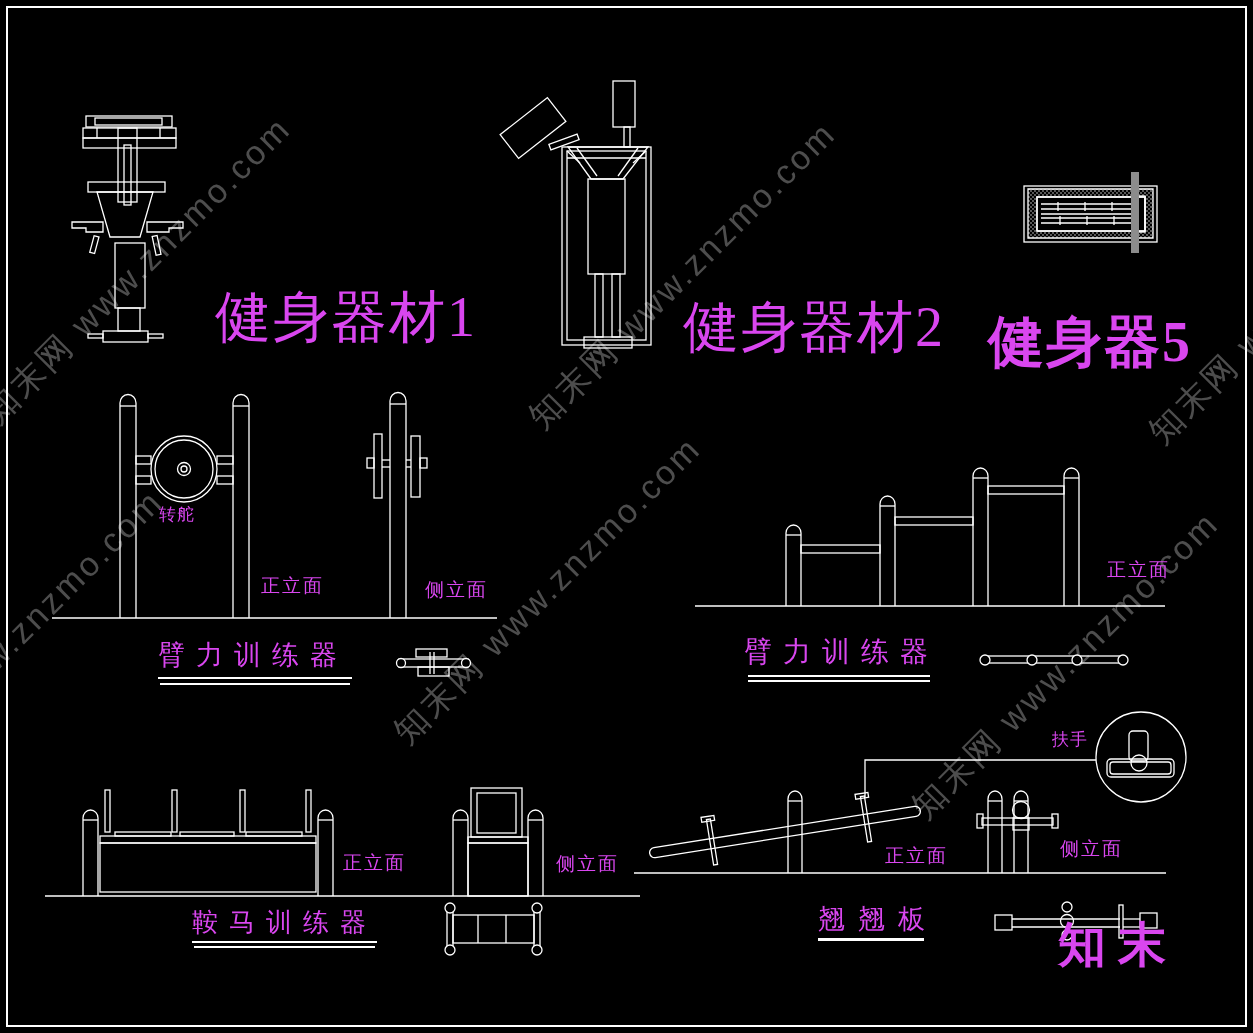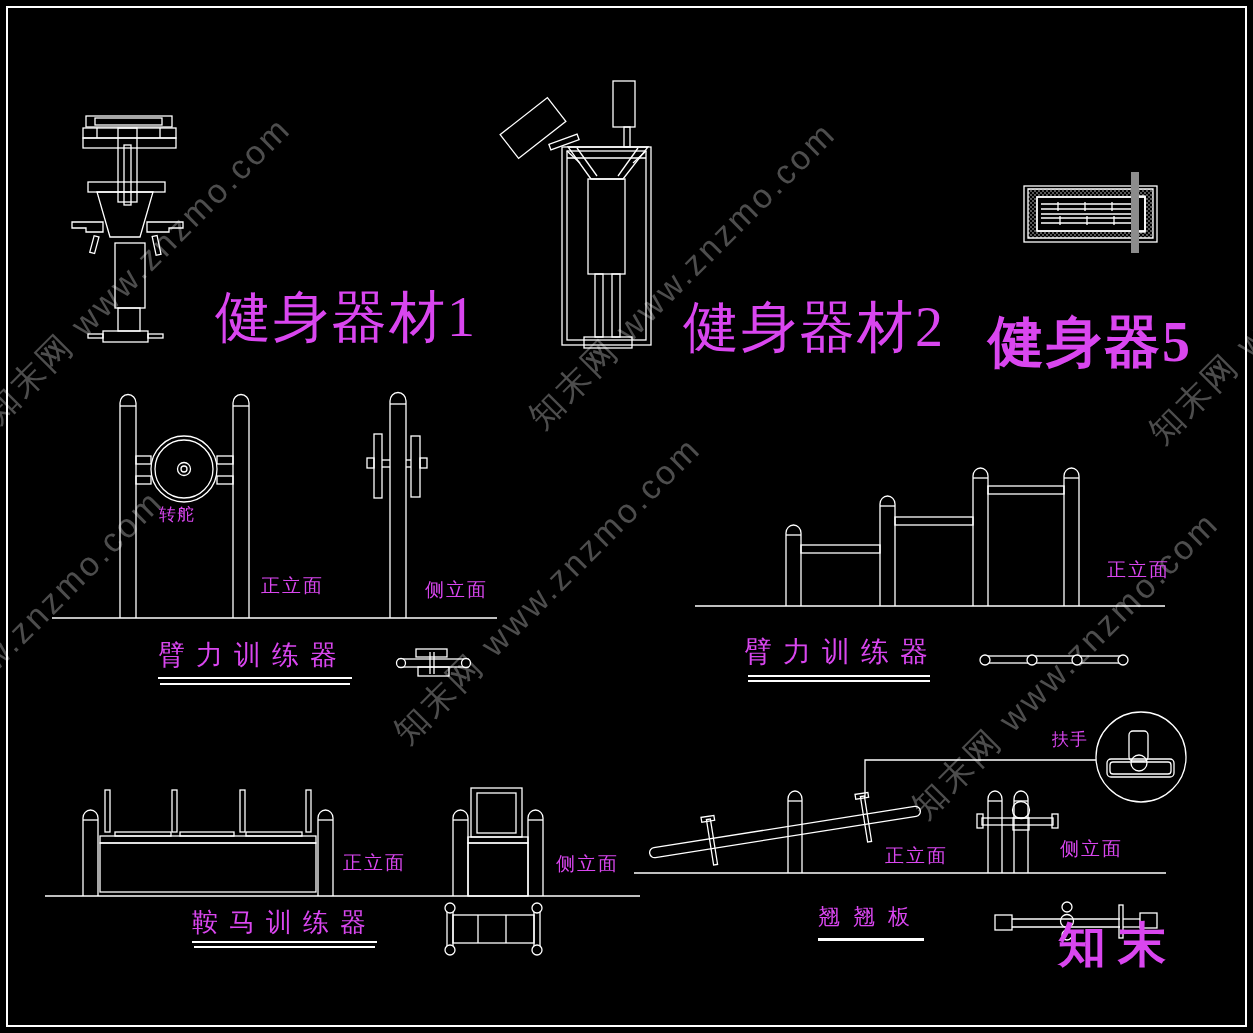--- a/index.html
+++ b/index.html
@@ -281,19 +281,19 @@
 
   <div class="label small-label" style="left:343px; top:853px;">正立面</div>
   <div class="label small-label" style="left:556px; top:854px;">侧立面</div>
   <div class="label sec-title" style="left:192px; top:910px; font-size:26px;">鞍马训练器</div>
   <div class="uline" style="left:192px; top:941px; width:185px;"></div>
   <div class="uline" style="left:194px; top:946px; width:181px;"></div>
 
   <div class="label tiny-label" style="left:1052px; top:731px;">扶手</div>
   <div class="label small-label" style="left:885px; top:846px;">正立面</div>
   <div class="label small-label" style="left:1060px; top:839px;">侧立面</div>
-  <div class="label" style="left:818px; top:906px; font-size:22px; letter-spacing:13px;">翘翘板</div>
+  <div class="label" style="left:818px; top:906px; font-size:27px; letter-spacing:13px;">翘翘板</div>
   <div class="uline" style="left:818px; top:938px; width:106px; height:3px;"></div>
 
   <div class="logo" style="left:1058px; top:921px;">知末</div>
 
   <div class="frame-border"></div>
 </div>
 
 </body></html>

